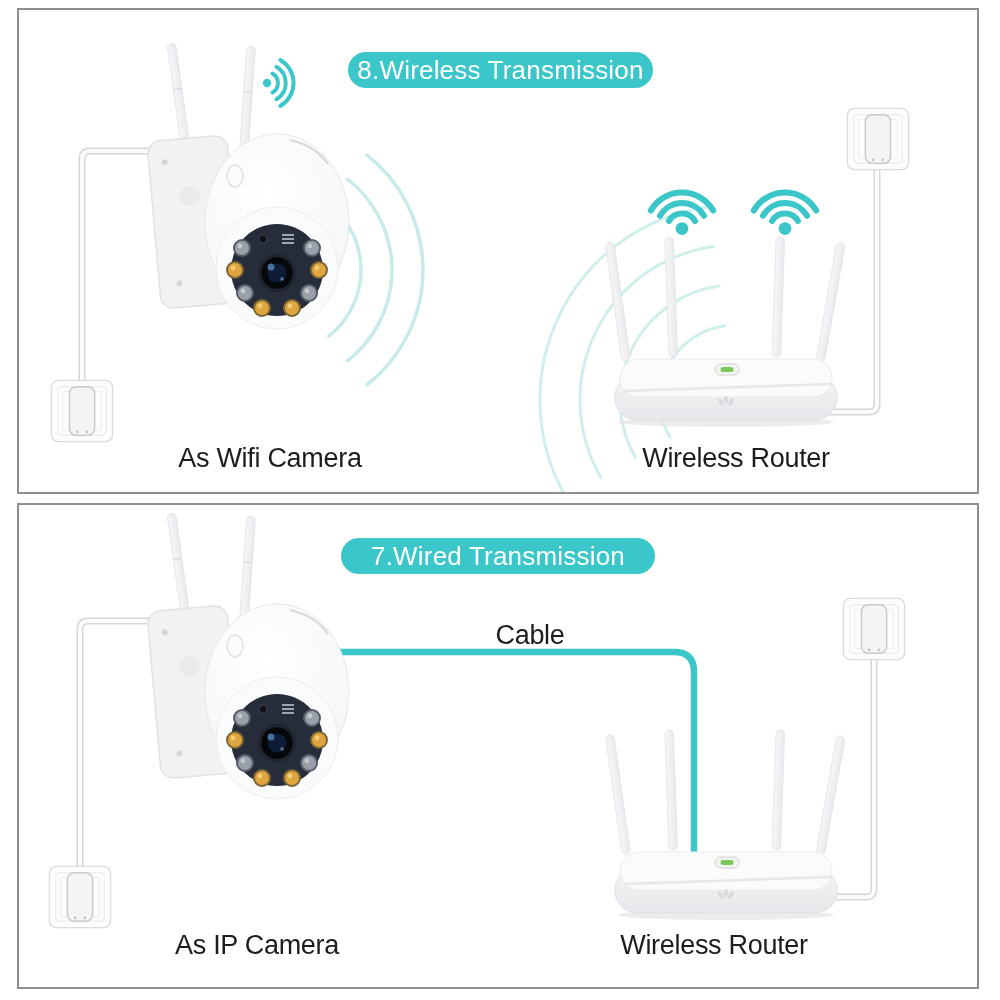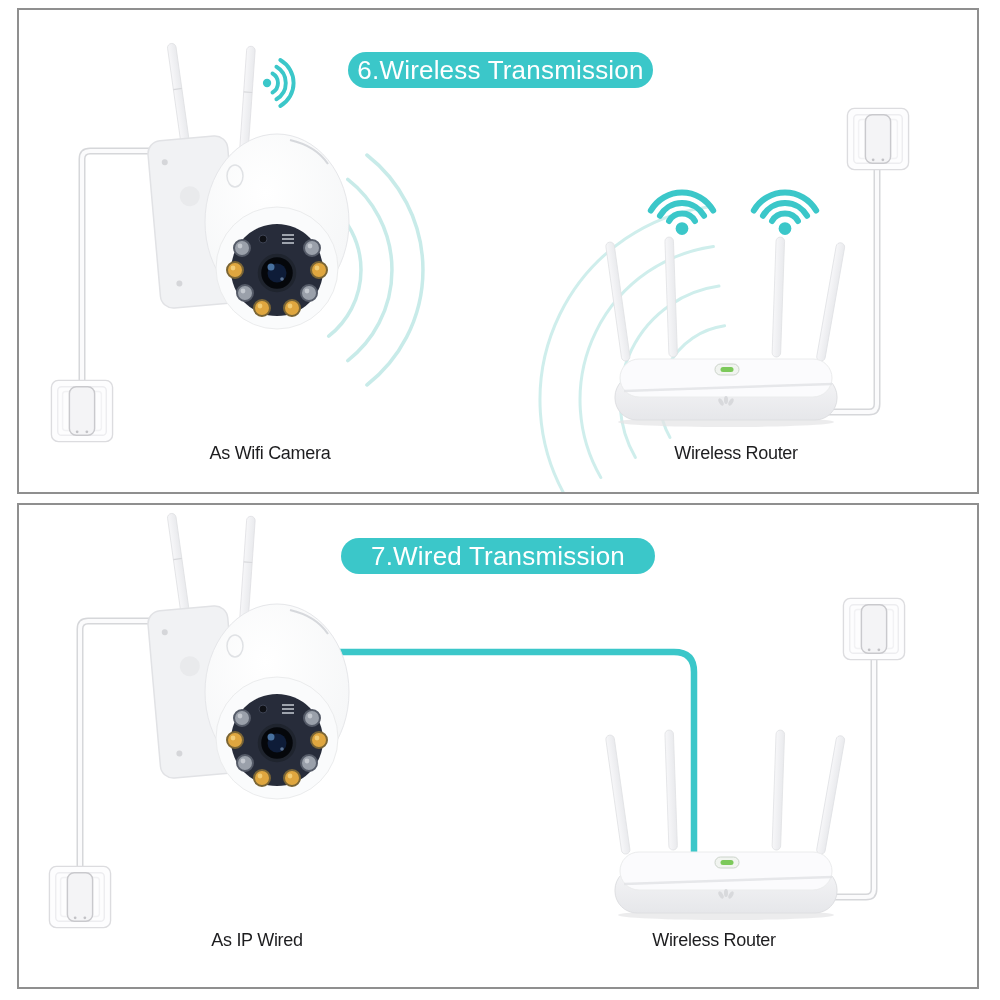--- a/index.html
+++ b/index.html
@@ -6,21 +6,21 @@
   .page{position:relative;width:1000px;height:1000px;background:#ffffff;overflow:hidden;
         font-family:"Liberation Sans",sans-serif;}
   .panel{position:absolute;left:17px;width:962px;height:486px;border:2px solid #8f8f8f;
          box-sizing:border-box;z-index:1;background:transparent;}
   #bg{position:absolute;left:0;top:0;z-index:2;}
   .fig{position:absolute;z-index:3;}
   .icon{position:absolute;z-index:4;}
   .pill{position:absolute;height:36px;background:#3bc7c9;color:#ffffff;border-radius:18px;
         display:flex;align-items:center;justify-content:center;font-size:26px;
         letter-spacing:.2px;z-index:4;}
-  .label{position:absolute;width:240px;color:#1d1d1f;font-size:18px;text-align:center;
+  .label{position:absolute;width:240px;color:#1d1d1f;font-size:27px;text-align:center;
          letter-spacing:-.3px;z-index:4;}
   svg{display:block;}
 </style>
 </head>
 <body>
 
 <div class="page">
 
   <svg width="0" height="0" style="position:absolute" aria-hidden="true">
     <defs>
@@ -198,21 +198,21 @@
         <path d="M170 621 L88 621 Q80 621 80 629 L80 867" stroke="#fbfbfc" stroke-width="4"></path>
       </g>
       <g fill="none" stroke-linecap="round" stroke-linejoin="round">
         <path d="M874 656 L874 889 Q874 897 866 897 L823 897" stroke="#d6d7da" stroke-width="7"></path>
         <path d="M874 656 L874 889 Q874 897 866 897 L823 897" stroke="#fbfbfc" stroke-width="4"></path>
       </g>
       <path d="M339 652 L674 652 Q694 652 694 672 L694 860" fill="none" stroke="#3bc7c9" stroke-width="6.5" stroke-linejoin="round"></path>
     </g>
   </svg>
 
-  <div class="pill" style="left:348px;top:52px;width:305px">6.Wireless Transmission</div>
+  <div class="pill" style="left:348px;top:52px;width:305px">8.Wireless Transmission</div>
 
   <div class="icon" style="left:257px;top:57px;width:44px;height:52px">
     <svg width="44" height="52" viewBox="0 0 72 100">
         <use href="#sym-wifi-side"></use>
       </svg>
   </div>
 
   <div class="fig" style="left:132px;top:36px;width:234px;height:300px">
     <svg width="234" height="300" viewBox="0 0 234 300">
         <use href="#sym-cam"></use>
@@ -246,20 +246,21 @@
     <svg width="292" height="195" viewBox="0 0 292 195">
         <use href="#sym-router"></use>
       </svg>
   </div>
 
   <div class="label" style="left:150px;top:443px">As Wifi Camera</div>
   <div class="label" style="left:616px;top:443px">Wireless Router</div>
 
   <div class="pill" style="left:341px;top:538px;width:314px">7.Wired Transmission</div>
 
+  <div class="label" style="left:460px;top:620px;width:140px">Cable</div>
 
   <div class="fig" style="left:132px;top:506px;width:234px;height:300px">
     <svg width="234" height="300" viewBox="0 0 234 300">
         <use href="#sym-cam"></use>
       </svg>
   </div>
 
   <div class="fig" style="left:47px;top:864px;width:66px;height:66px">
     <svg width="66" height="66" viewBox="0 0 68 68">
         <use href="#sym-outlet"></use>
@@ -271,16 +272,16 @@
         <use href="#sym-outlet"></use>
       </svg>
   </div>
 
   <div class="fig" style="left:598px;top:728px;width:292px;height:195px">
     <svg width="292" height="195" viewBox="0 0 292 195">
         <use href="#sym-router"></use>
       </svg>
   </div>
 
-  <div class="label" style="left:137px;top:930px">As IP Wired</div>
+  <div class="label" style="left:137px;top:930px">As IP Camera</div>
   <div class="label" style="left:594px;top:930px">Wireless Router</div>
 
 </div>
 
 </body></html>

